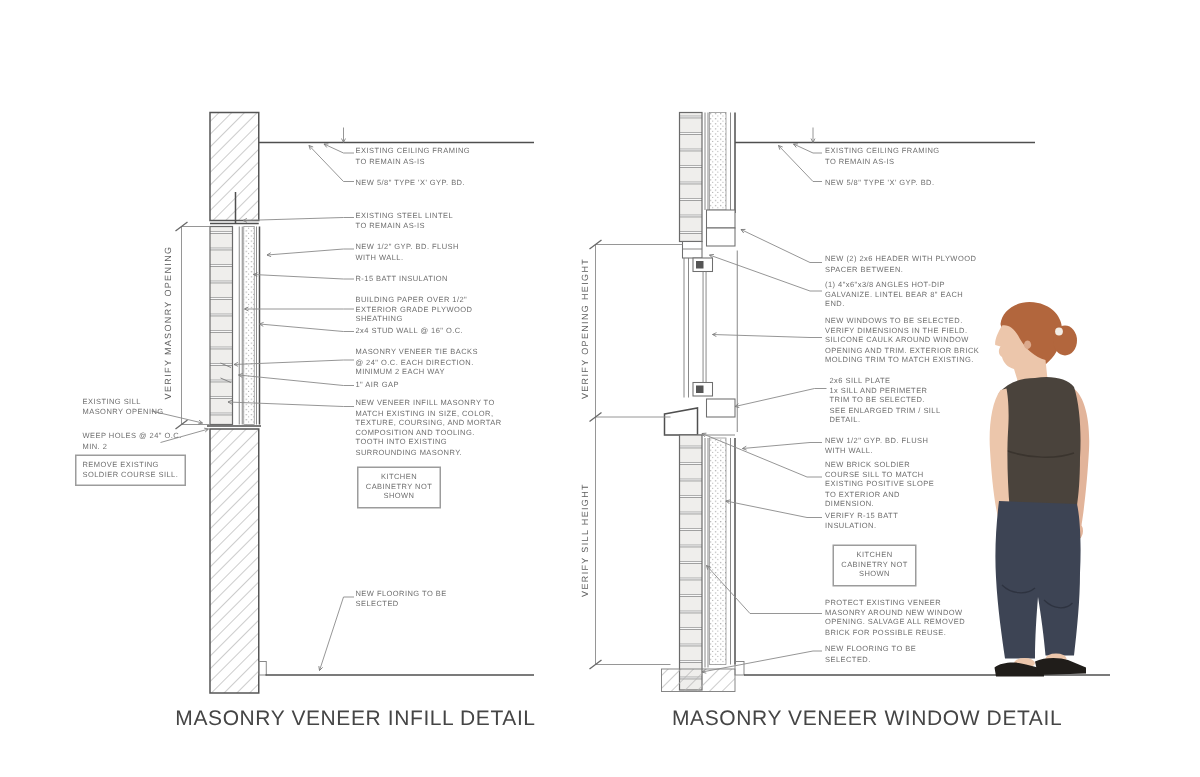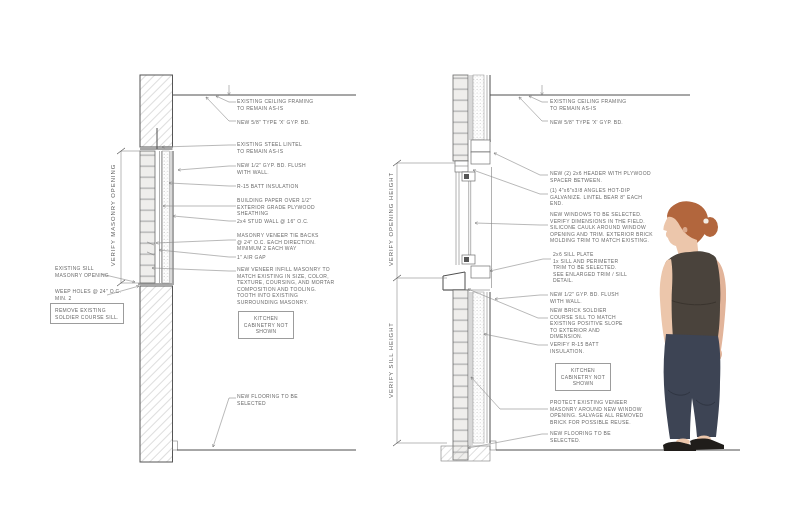--- a/index.html
+++ b/index.html
@@ -214,20 +214,21 @@
 MASONRY OPENING</div>
   <div class="note" style="left:55px;top:288px">WEEP HOLES @ 24" O.C.
 MIN. 2</div>
 
   <div class="note boxed" style="left:50px;top:303px;width:64px;">REMOVE EXISTING
 SOLDIER COURSE SILL.</div>
   <div class="note boxed center" style="left:238px;top:311px;width:46px;">KITCHEN
 CABINETRY NOT
 SHOWN</div>
 
+  <div class="title" style="left:107px;top:470px;width:260px;">MASONRY VENEER INFILL DETAIL</div>
 
   <div class="vlabel" style="left:331px;top:216px;width:120px;">VERIFY OPENING HEIGHT</div>
   <div class="vlabel" style="left:336px;top:357px;width:110px;">VERIFY SILL HEIGHT</div>
 
   <div class="note" style="left:550px;top:98px">EXISTING CEILING FRAMING
 TO REMAIN AS-IS</div>
   <div class="note" style="left:550px;top:119px">NEW 5/8" TYPE 'X' GYP. BD.</div>
   <div class="note" style="left:550px;top:170px">NEW (2) 2x6 HEADER WITH PLYWOOD
 SPACER BETWEEN.</div>
   <div class="note" style="left:550px;top:187px">(1) 4"x6"x3/8 ANGLES HOT-DIP
@@ -256,14 +257,15 @@
 MASONRY AROUND NEW WINDOW
 OPENING.  SALVAGE ALL REMOVED
 BRICK FOR POSSIBLE REUSE.</div>
   <div class="note" style="left:550px;top:430px">NEW FLOORING TO BE
 SELECTED.</div>
 
   <div class="note boxed center" style="left:555px;top:363px;width:46px;">KITCHEN
 CABINETRY NOT
 SHOWN</div>
 
+  <div class="title" style="left:448px;top:470px;width:260px;">MASONRY VENEER WINDOW DETAIL</div>
 
 </div>
 
 </body></html>

